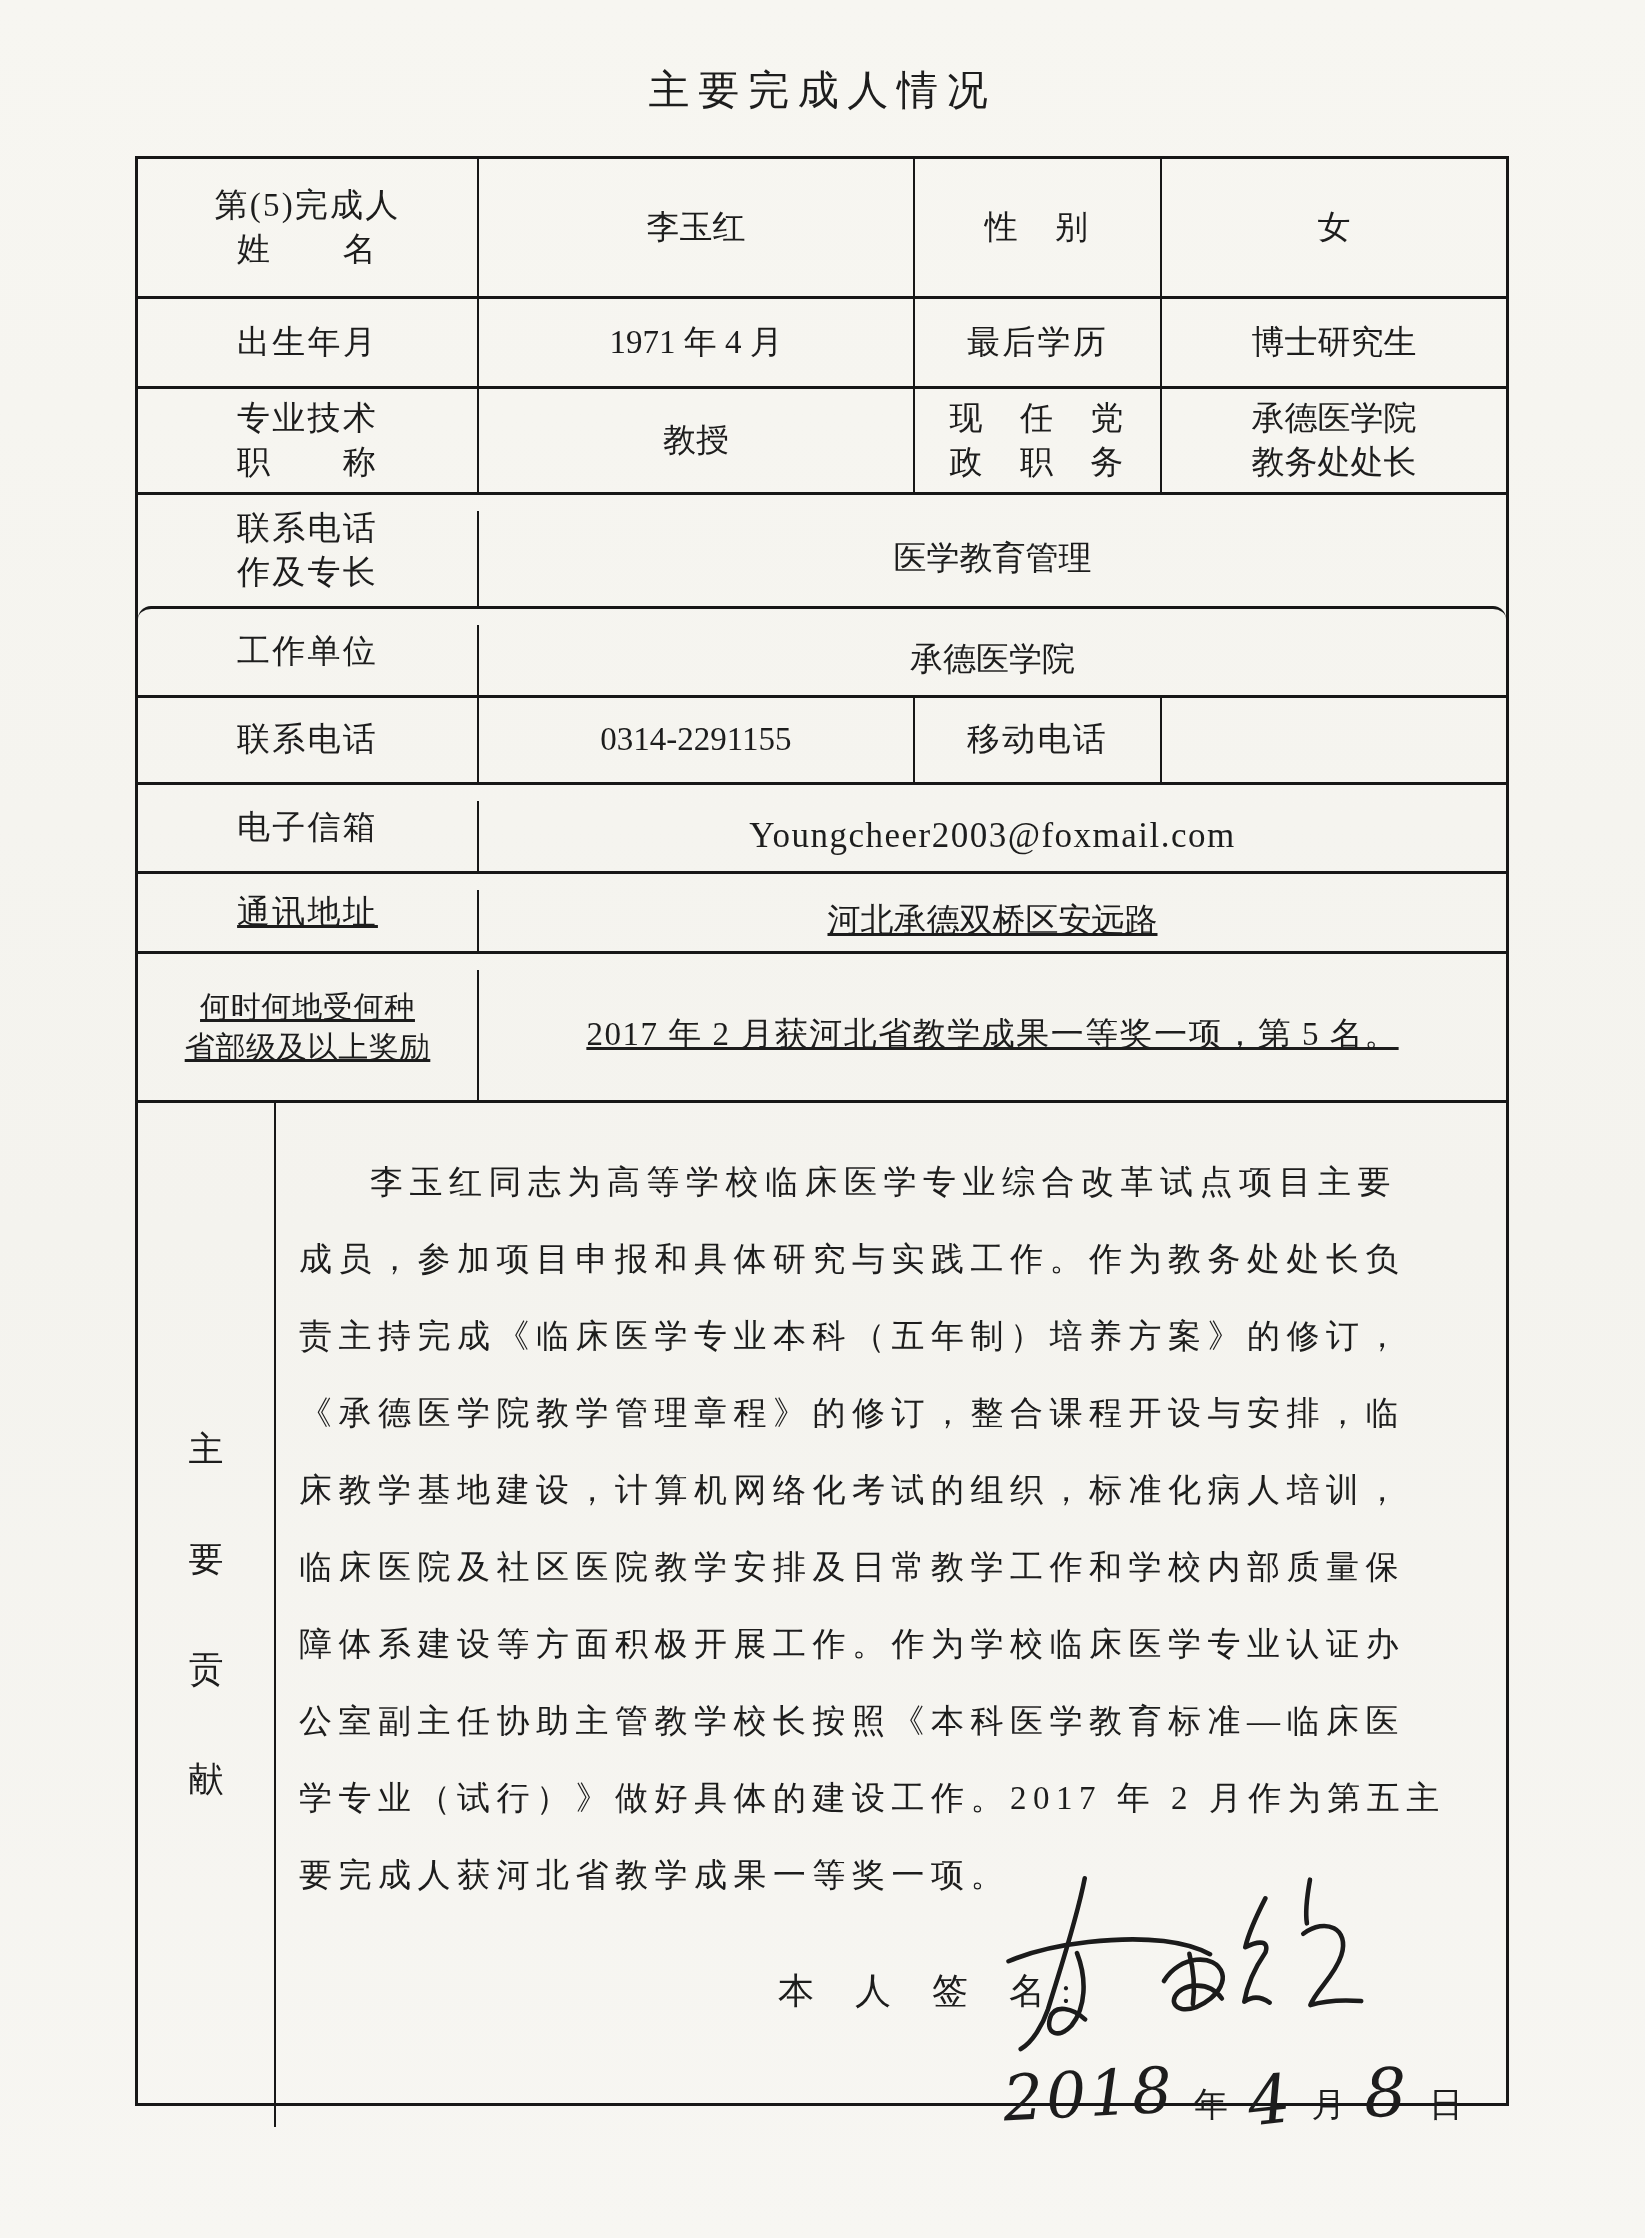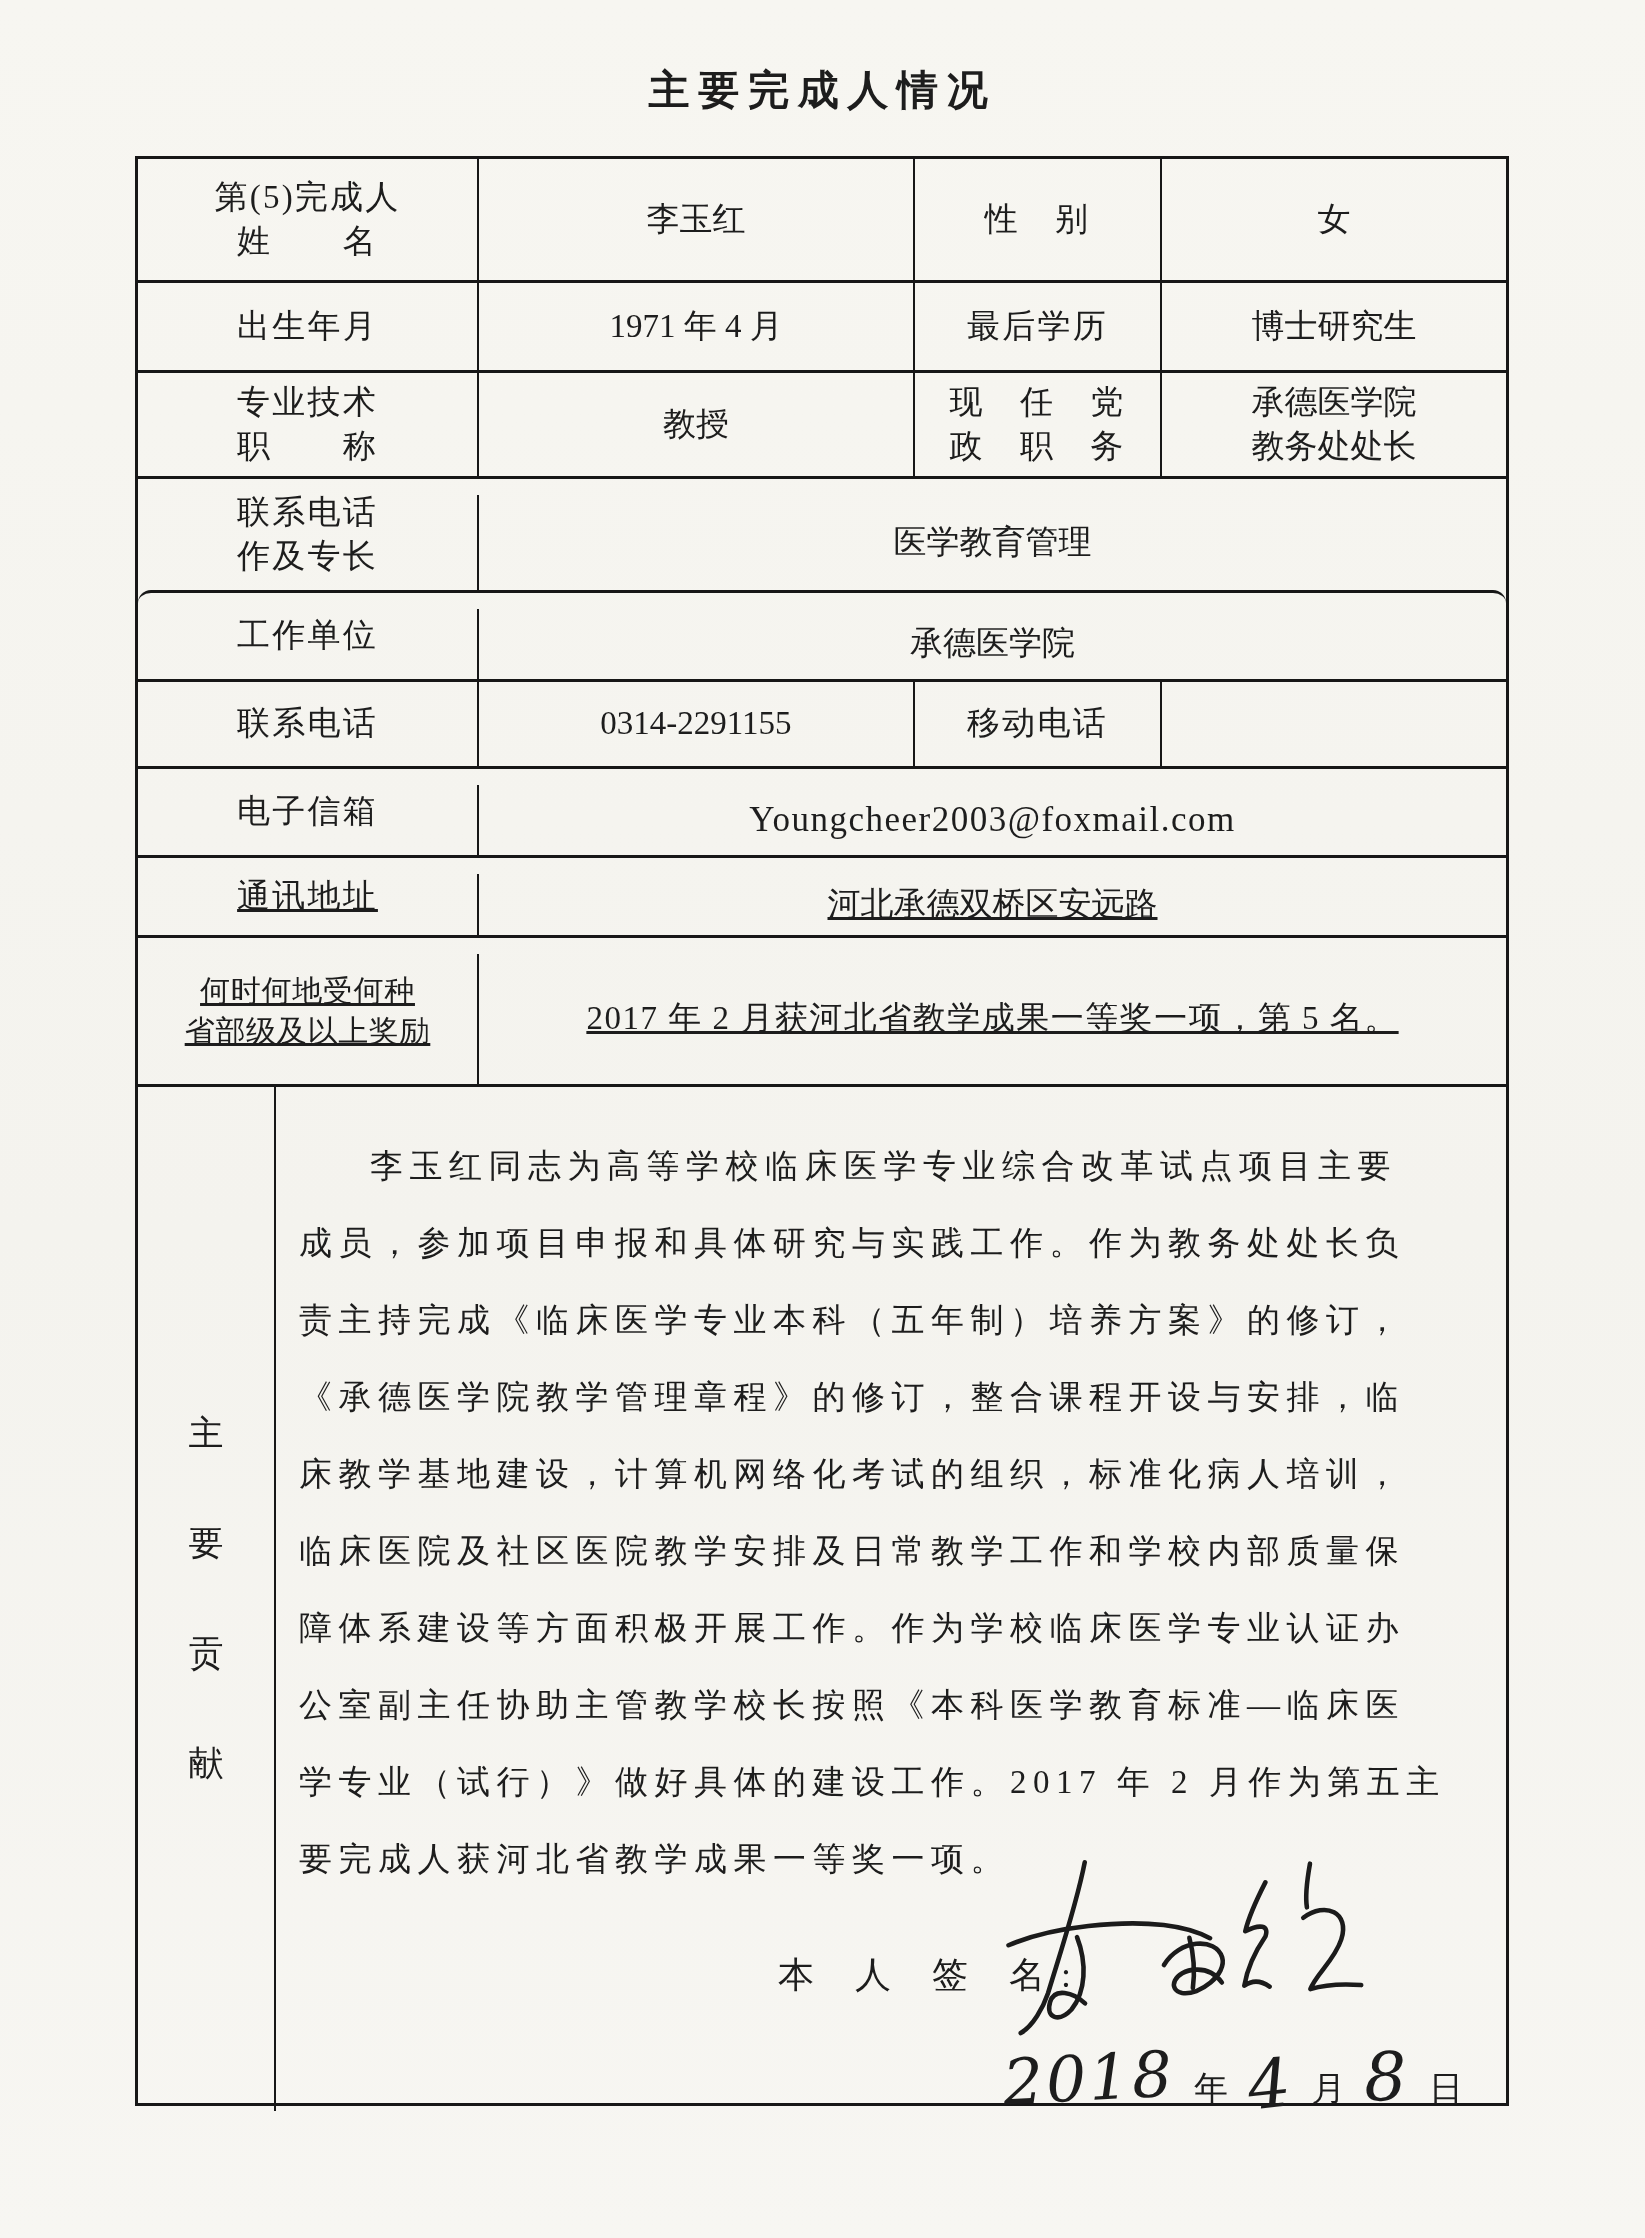--- a/index.html
+++ b/index.html
@@ -5,21 +5,21 @@
   html,body{margin:0;padding:0;}
   body{
     width:1645px;height:2239px;position:relative;overflow:hidden;
     background:#f6f5f0;
     background-image:linear-gradient(180deg,#f7f6f1 0%,#f4f3ee 55%,#f7f6f2 100%);
     font-family:"Liberation Serif","DejaVu Serif",serif;
     color:#1d1d1d;
   }
   .title{
     position:absolute;top:63px;left:0;width:100%;margin:0;
-    text-align:center;font-size:41px;font-weight:700;letter-spacing:8.7px;
+    text-align:center;font-size:41px;font-weight:400;letter-spacing:8.7px;
   }
   .tbl{
     position:absolute;left:135px;top:156px;width:1374px;height:1950px;
     border:3.6px solid #171717;box-sizing:border-box;
   }
   .row{display:flex;box-sizing:border-box;border-top:3.6px solid #171717;}
   .row.first{border-top:none;}
   .cell{
     box-sizing:border-box;border-left:2.9px solid #171717;
     display:flex;flex-direction:column;align-items:center;justify-content:center;
@@ -28,21 +28,21 @@
   .cell.cfirst{border-left:none;}
   .c1{width:339px;}
   .c2{width:436px;}
   .c3{width:247px;}
   .c4{flex:1;}
   .cspan{flex:1;margin-top:16px;}
   .lbl{letter-spacing:2.2px;}
   .small-lbl{font-size:30px;letter-spacing:0.7px;}
   .email-val{font-size:35px;letter-spacing:1.5px;}
   .award-val{font-size:33px;letter-spacing:1.5px;}
-  .hr1{height:121px;} .hr2{height:90px;} .hr3{height:106px;} .hr4{height:114px;}
+  .hr1{height:137px;} .hr2{height:90px;} .hr3{height:106px;} .hr4{height:114px;}
   .hr5{height:89px;border-radius:13px;} .hr6{height:87px;} .hr7{height:89px;} .hr8{height:80px;text-decoration:underline;}
   .hr9{height:149px;text-decoration:underline;} .hr10{height:1027px;}
   
   .cv{
     width:136px;box-sizing:border-box;
     display:flex;flex-direction:column;align-items:center;justify-content:center;
     gap:64px;font-size:35px;
   }
   .c-main{
     flex:1;border-left:2.9px solid #171717;box-sizing:border-box;

